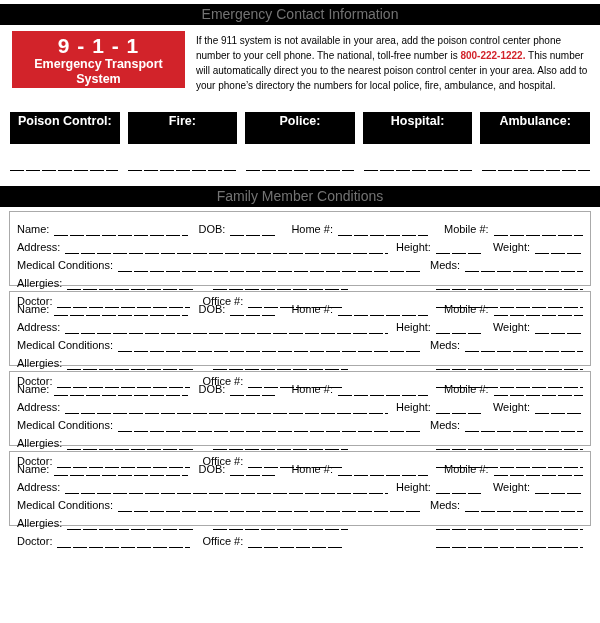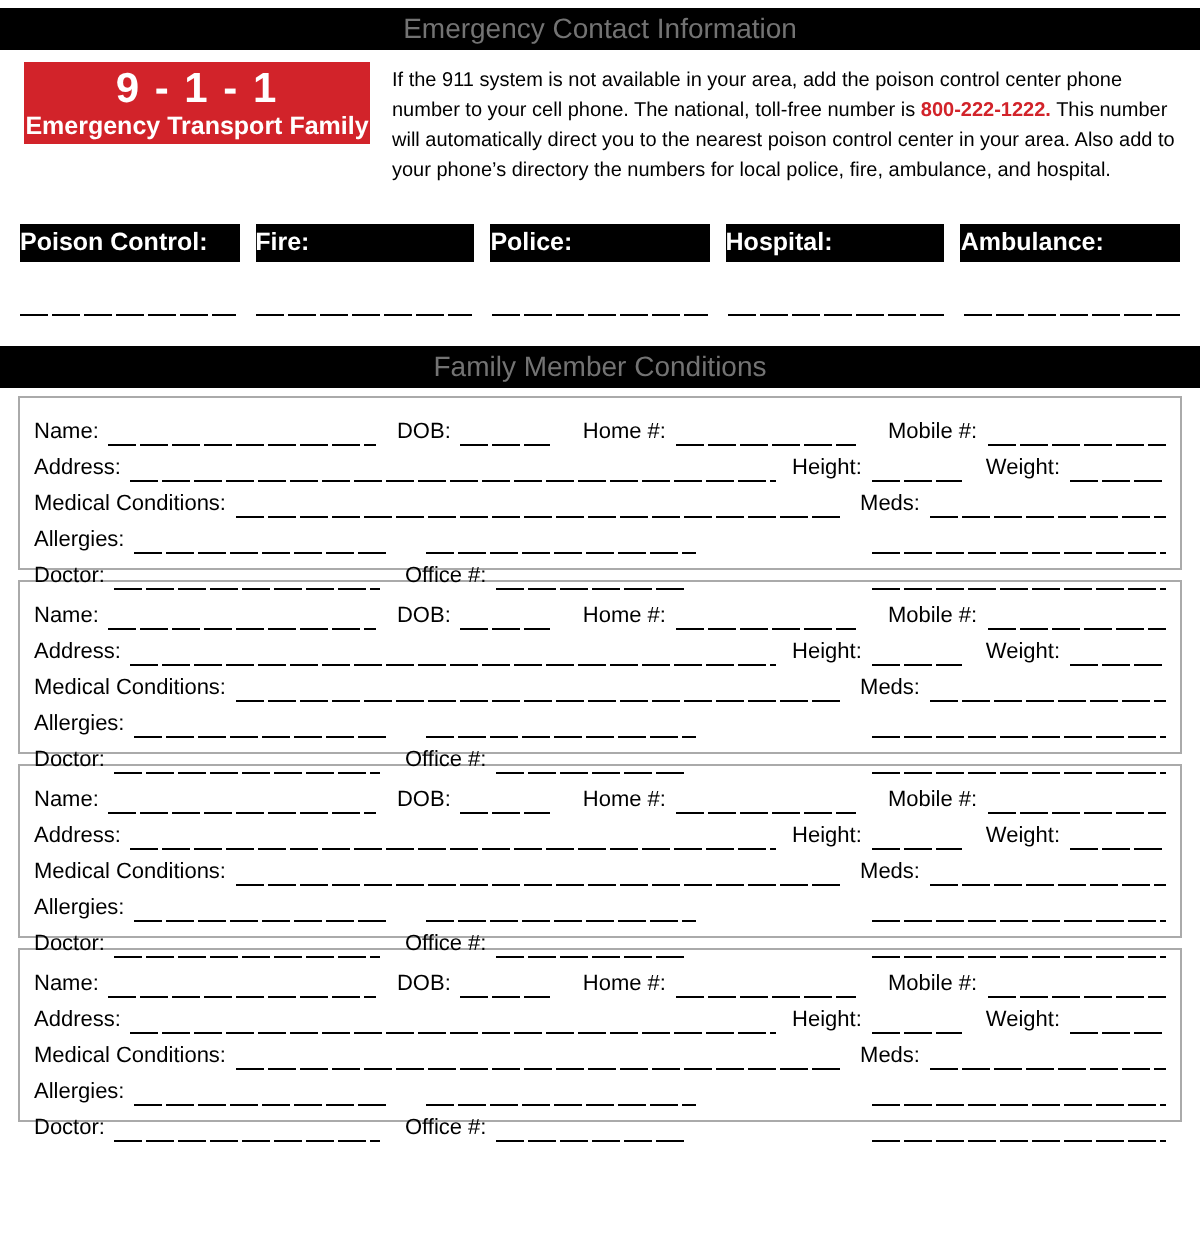--- a/index.html
+++ b/index.html
@@ -22,52 +22,52 @@
     text-align: center;
     font-weight: normal;
     font-size: 14px;
   }
   .bar.top { margin-top: 4px; }
   .bar.family { margin-top: 15px; }
 
   
   .intro { display: flex; margin: 6px 12px 0 12px; height: 75px; }
   .red-box {
-    width: 173px; min-width: 173px; height: 41px;
+    width: 173px; min-width: 173px; height: 57px;
     background: var(--red);
     color: #fff; text-align: center;
     display: flex; flex-direction: column; justify-content: center;
     padding-top: 2px;
   }
   .red-number { font-size: 21px; font-weight: bold; letter-spacing: 1px; line-height: 22px; }
   .red-sub { font-size: 11px; font-weight: bold; line-height: 13px; }
   .red-caption { font-size: 12.5px; font-weight: bold; line-height: 15px; }
   .note { margin-left: 11px; flex: 1; font-size: 10px; line-height: 15px; margin-top: 2px; }
   .note .phone { color: var(--red); font-weight: bold; }
 
   
   .contacts-row { display: flex; gap: 8px; margin: 6px 10px 0 10px; }
   .contact-box {
     flex: 1; background: var(--black); color: #fff;
     font-weight: bold; font-size: 12.5px;
-    height: 19px; line-height: 19px; text-align: left;
+    height: 32px; line-height: 19px; text-align: center;
   }
   .blank-row { display: flex; gap: 10px; margin: 26px 10px 0 10px; height: 1px; }
   .blank-line {
     flex: 1; height: 1px;
     background-image: repeating-linear-gradient(to right, #000 0 14px, transparent 14px 16px);
   }
 
   
   .members { margin: 4px 9px 0 9px; }
   .member {
     border: 1px solid var(--border_gray);
     padding: 6px 7px 5px 7px;
     margin-bottom: 5px;
-    height: 87px;
+    height: 75px;
   }
   .row { display: flex; align-items: flex-end; height: 18px; font-size: 11px; }
   .lbl { white-space: nowrap; padding-right: 5px; line-height: 14px; }
   .ln {
     height: 12px;
     background-image: repeating-linear-gradient(to right, #000 0 14px, transparent 14px 16px);
     background-repeat: no-repeat;
     background-position: 0 100%;
     background-size: 100% 1px;
   }
@@ -83,21 +83,21 @@
 </head>
 <body>
 
 <div class="bar top">
   <span>Emergency Contact Information</span>
 </div>
 
 <div class="intro">
   <div class="red-box">
     <div class="red-number">9 - 1 - 1</div>
-    <div class="red-caption">Emergency Transport Family</div>
+    <div class="red-caption">Emergency Transport System</div>
   </div>
   <div class="note"><span>If the 911 system is not available in your area, add the poison control center phone number to your cell phone. The national, toll-free number is </span><span class="phone">800-222-1222.</span><span> This number will automatically direct you to the nearest poison control center in your area. Also add to your phone’s directory the numbers for local police, fire, ambulance, and hospital.</span></div>
 </div>
 
 <div class="contacts-row" id="contacts-row">
     <div class="contact-box">Poison Control:</div>
     <div class="contact-box">Fire:</div>
     <div class="contact-box">Police:</div>
     <div class="contact-box">Hospital:</div>
     <div class="contact-box">Ambulance:</div>

